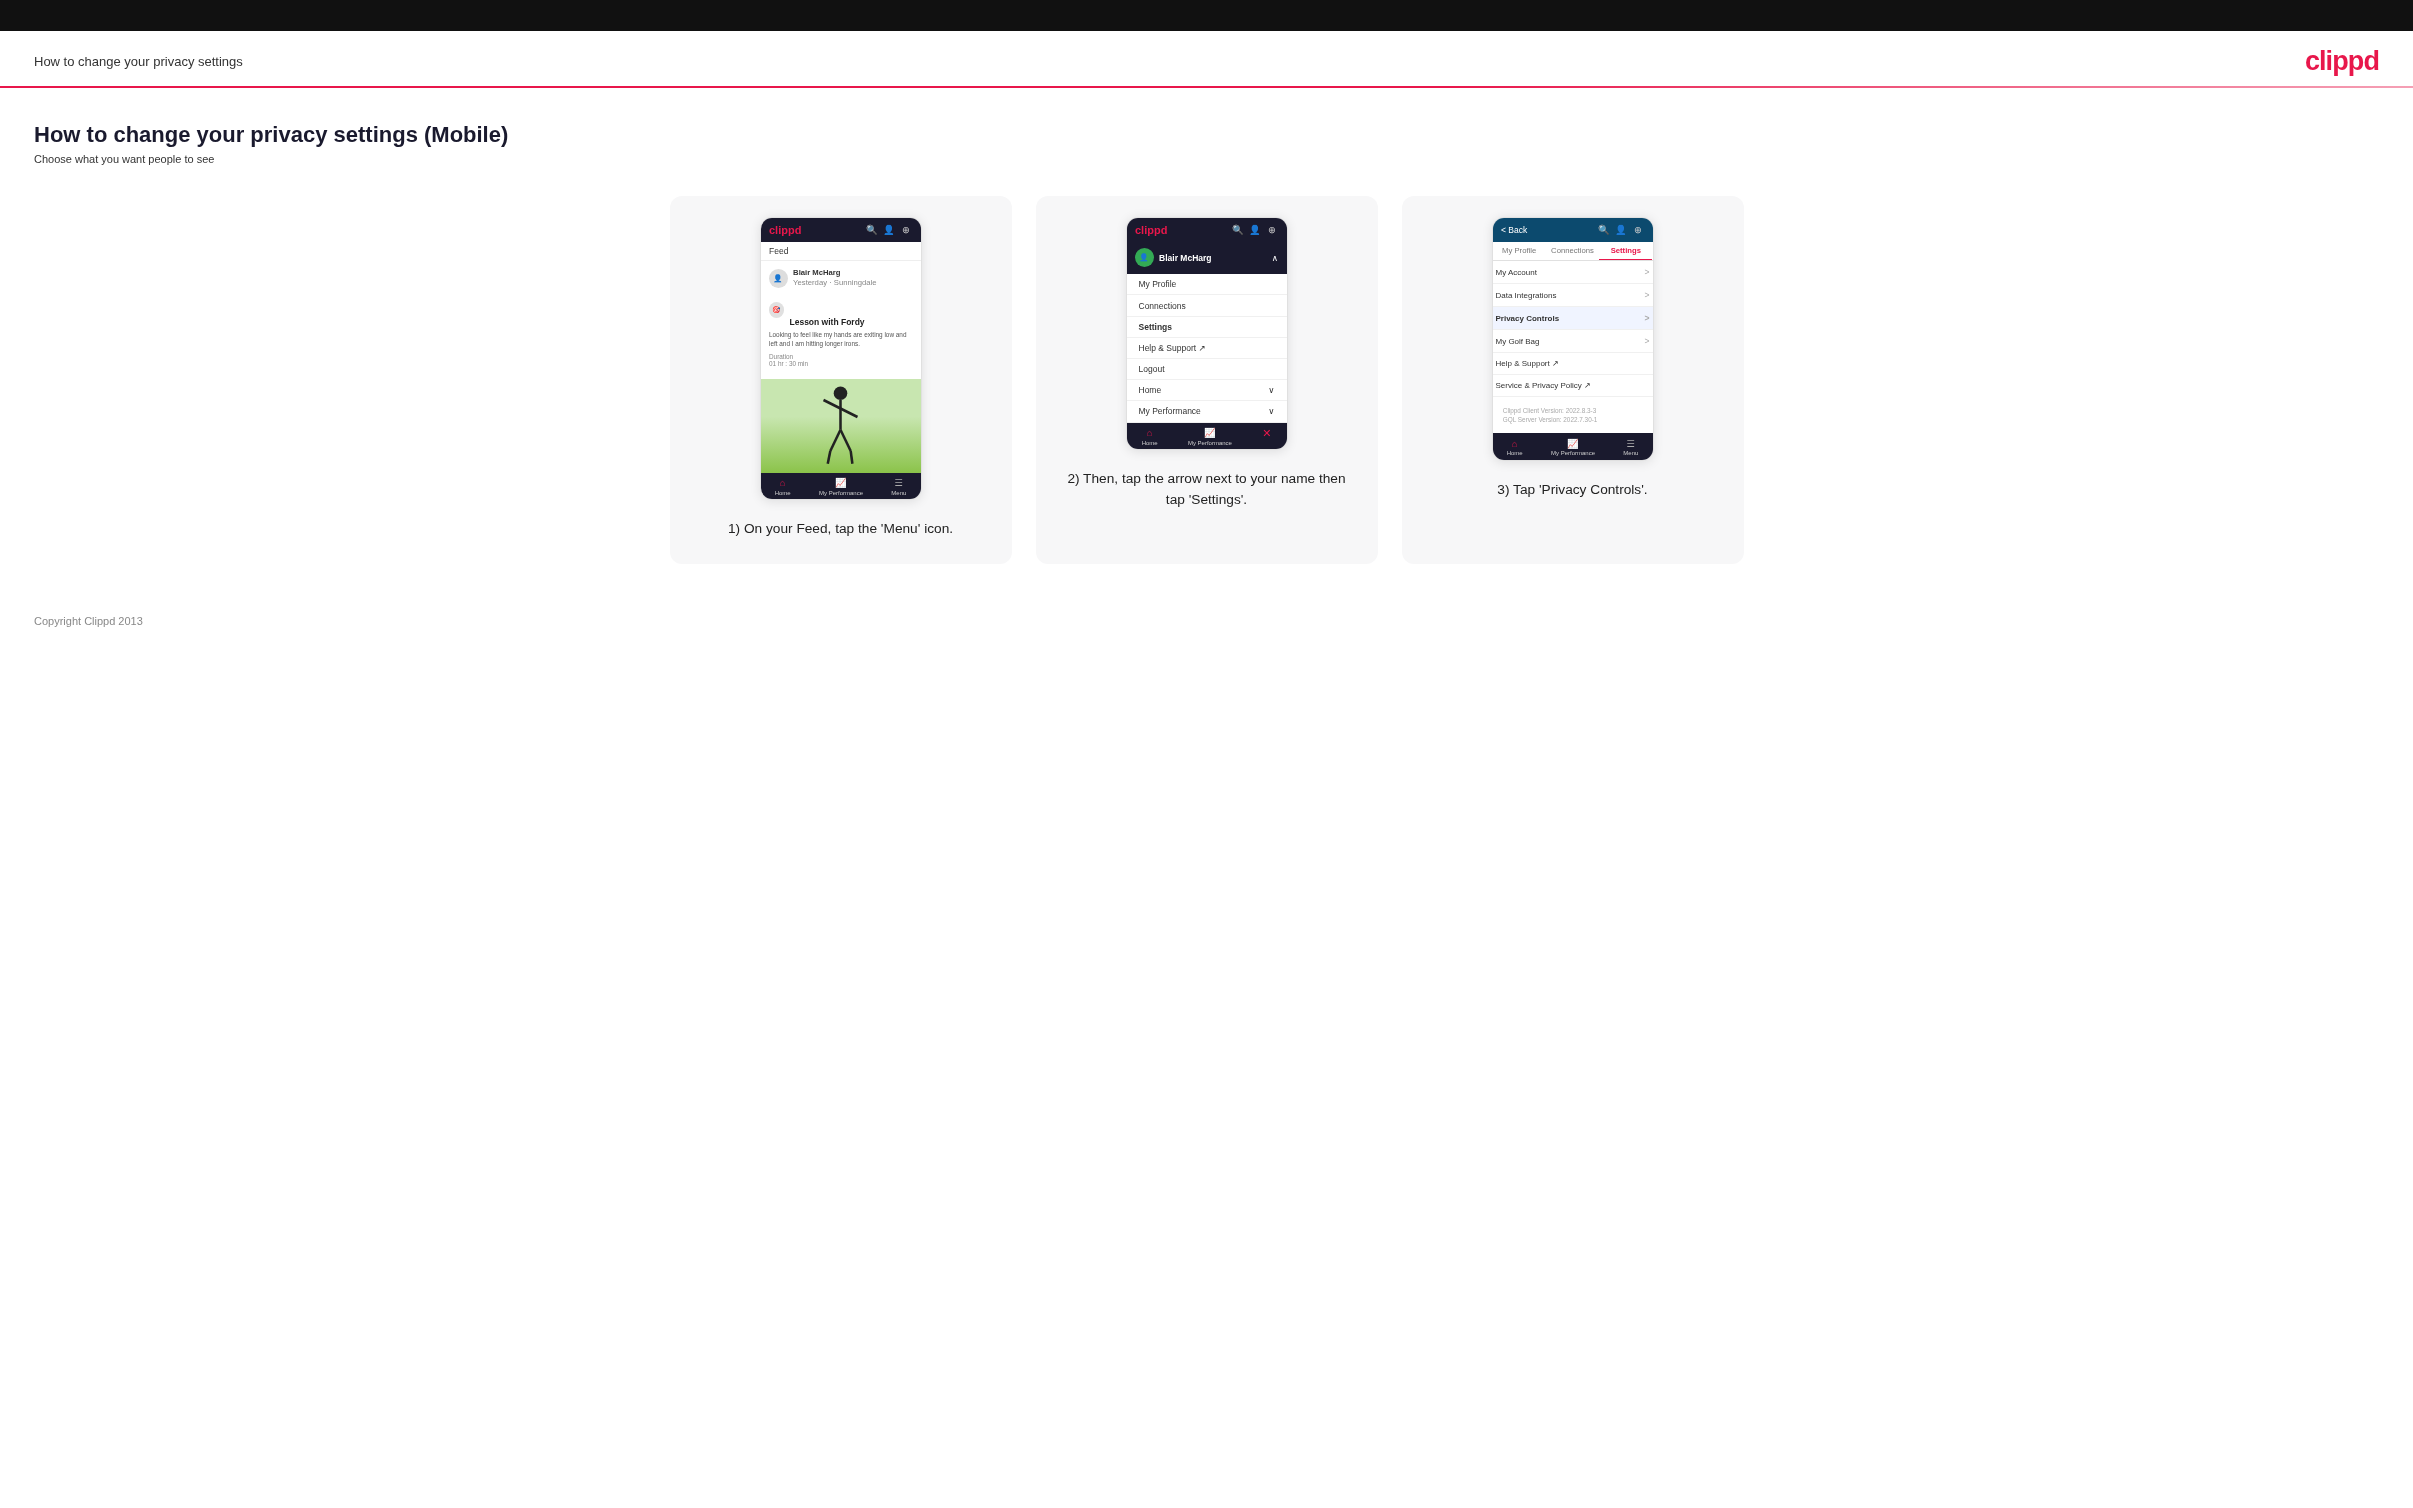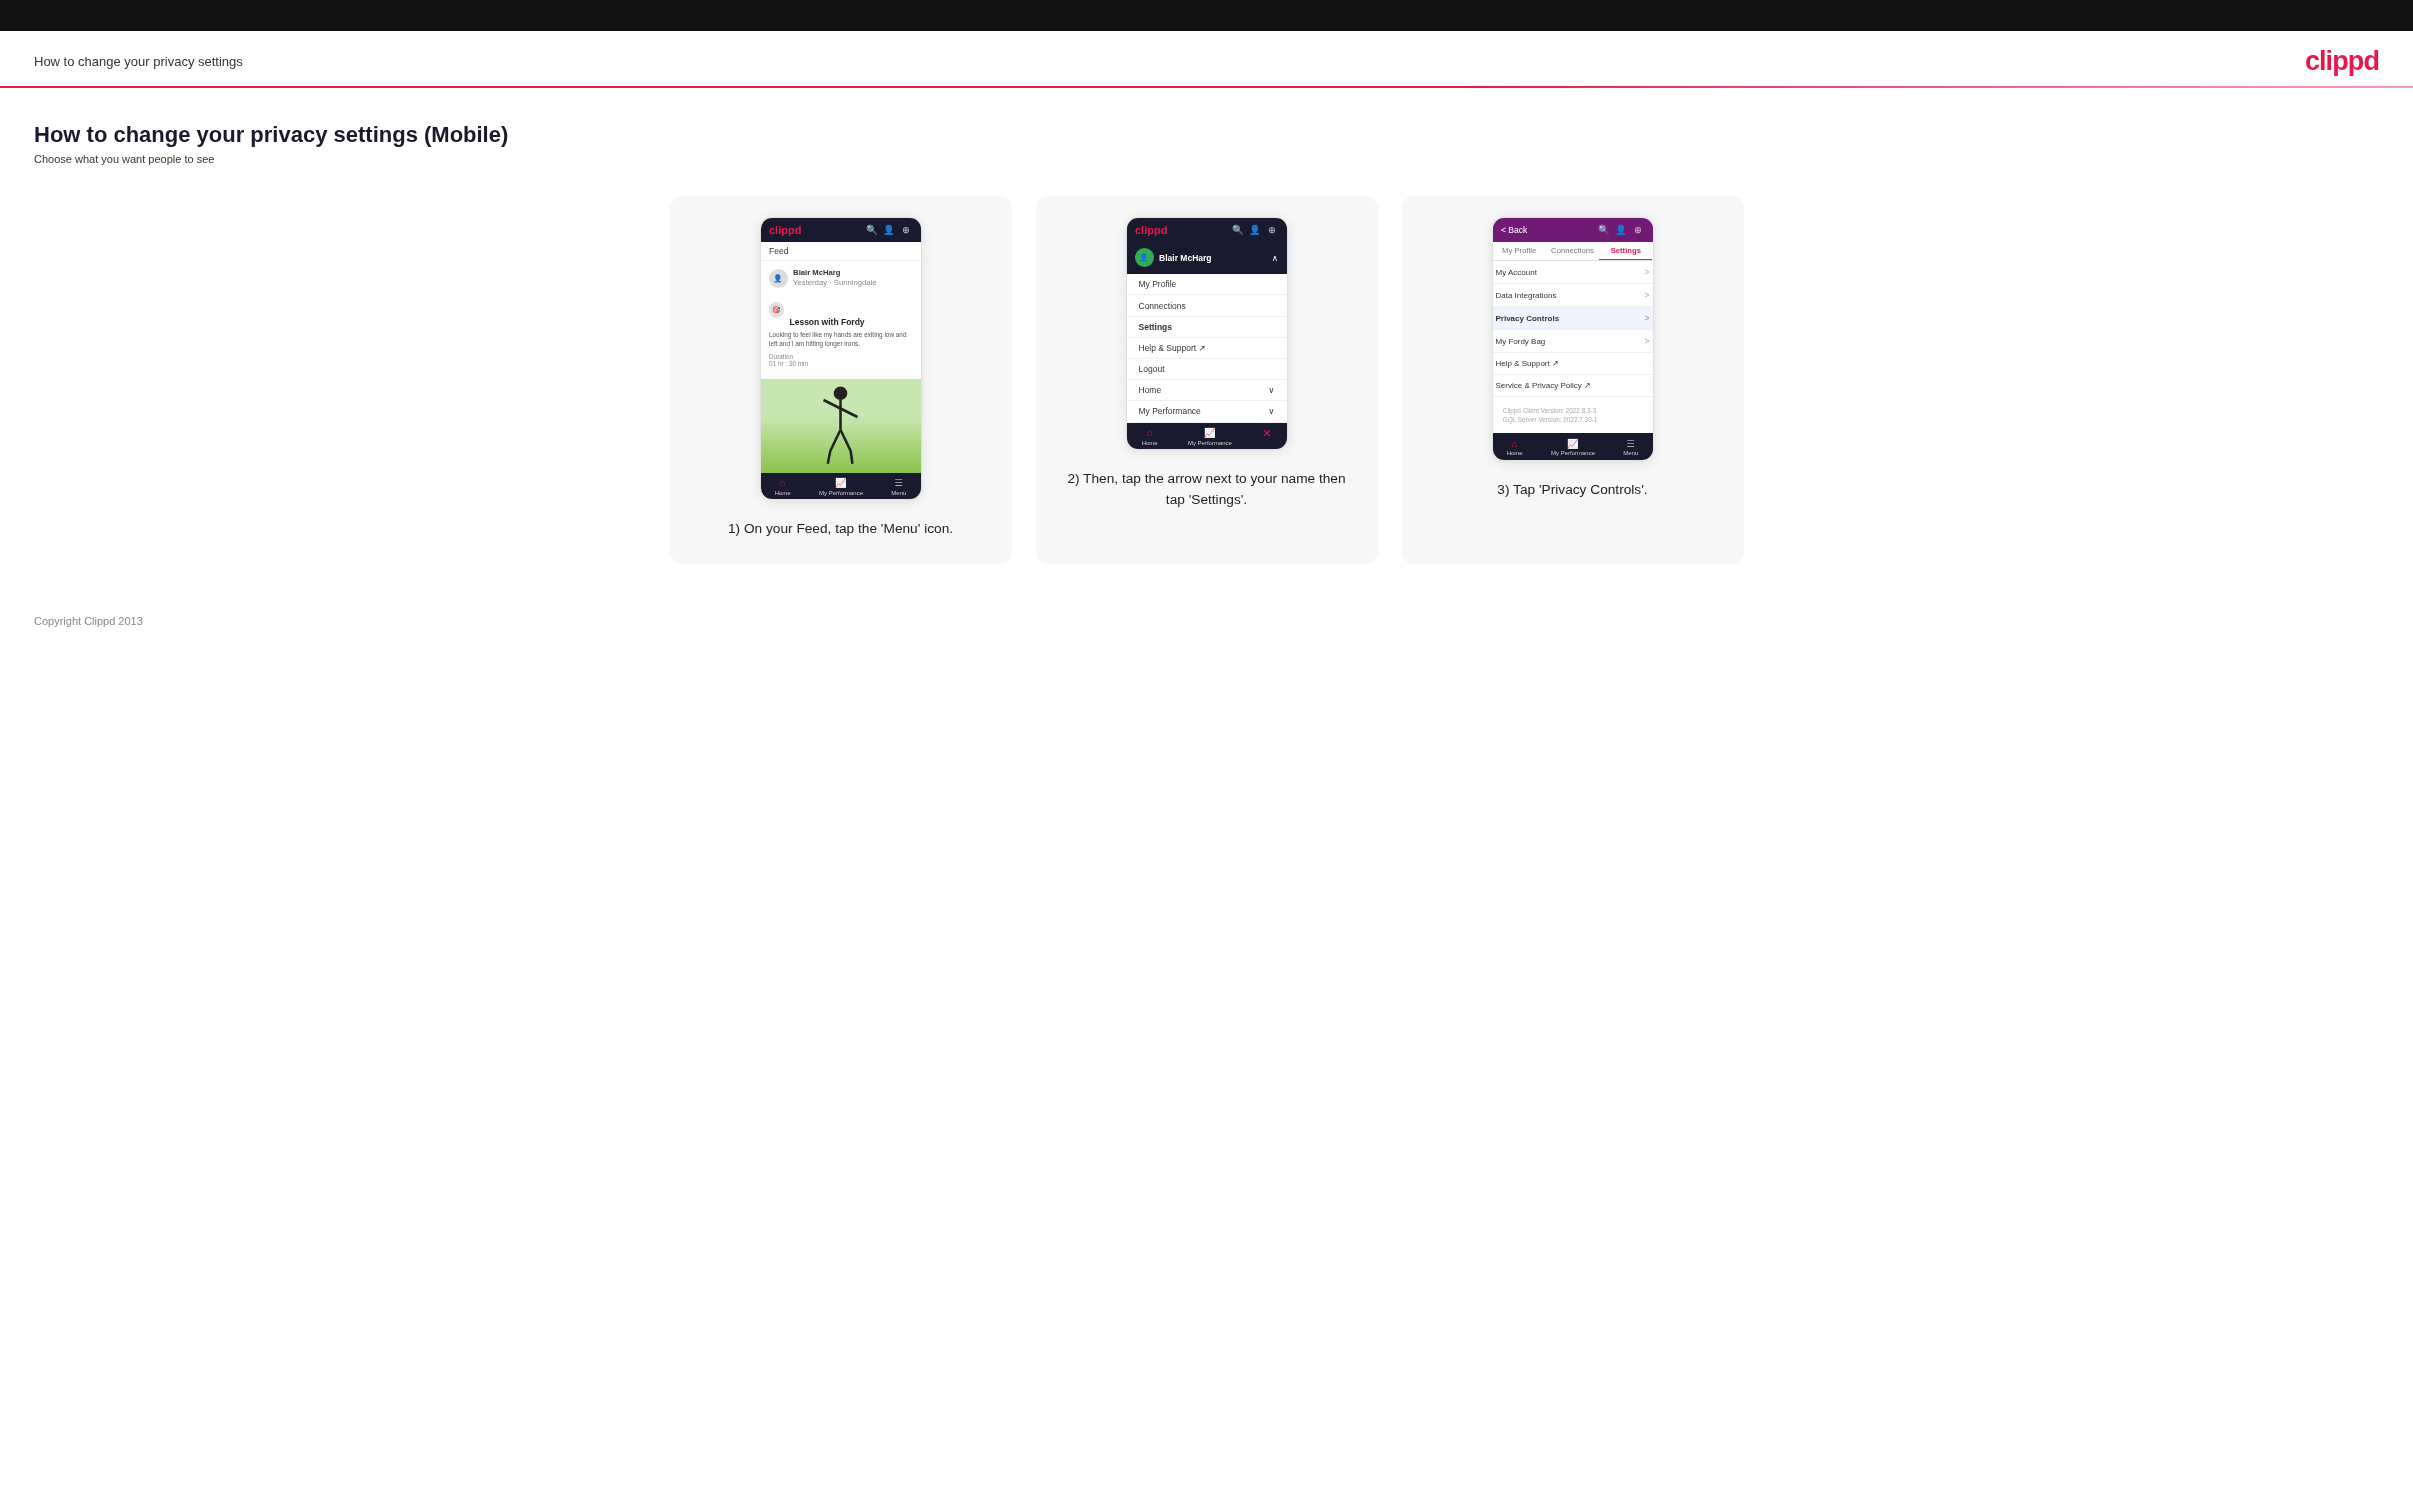--- a/index.html
+++ b/index.html
@@ -274,21 +274,21 @@
       align-items: center;
       justify-content: space-between;
       padding: 5.1px 12px;
       font-size: 8.5px;
       color: #333;
       border-bottom: 0.9px solid #f0f0f0;
     }
 
     
     .settings-back-bar {
-      background: #701a75;
+      background: #0c4a6e;
       display: flex;
       align-items: center;
       justify-content: space-between;
       padding: 6px 8.5px;
     }
     .settings-back {
       font-size: 8.5px;
       color: #fff;
     }
     .settings-tabs {
@@ -505,21 +505,21 @@
           </div>
           <div class="settings-list-item">
             <span>Data Integrations</span>
             <span class="settings-chevron">&gt;</span>
           </div>
           <div class="settings-list-item highlight" style="background:#f0f4ff;">
             <span>Privacy Controls</span>
             <span class="settings-chevron">&gt;</span>
           </div>
           <div class="settings-list-item">
-            <span>My Fordy Bag</span>
+            <span>My Golf Bag</span>
             <span class="settings-chevron">&gt;</span>
           </div>
           <div class="settings-list-item">
             <span>Help &amp; Support ↗</span>
           </div>
           <div class="settings-list-item">
             <span>Service &amp; Privacy Policy ↗</span>
           </div>
         </div>
 

